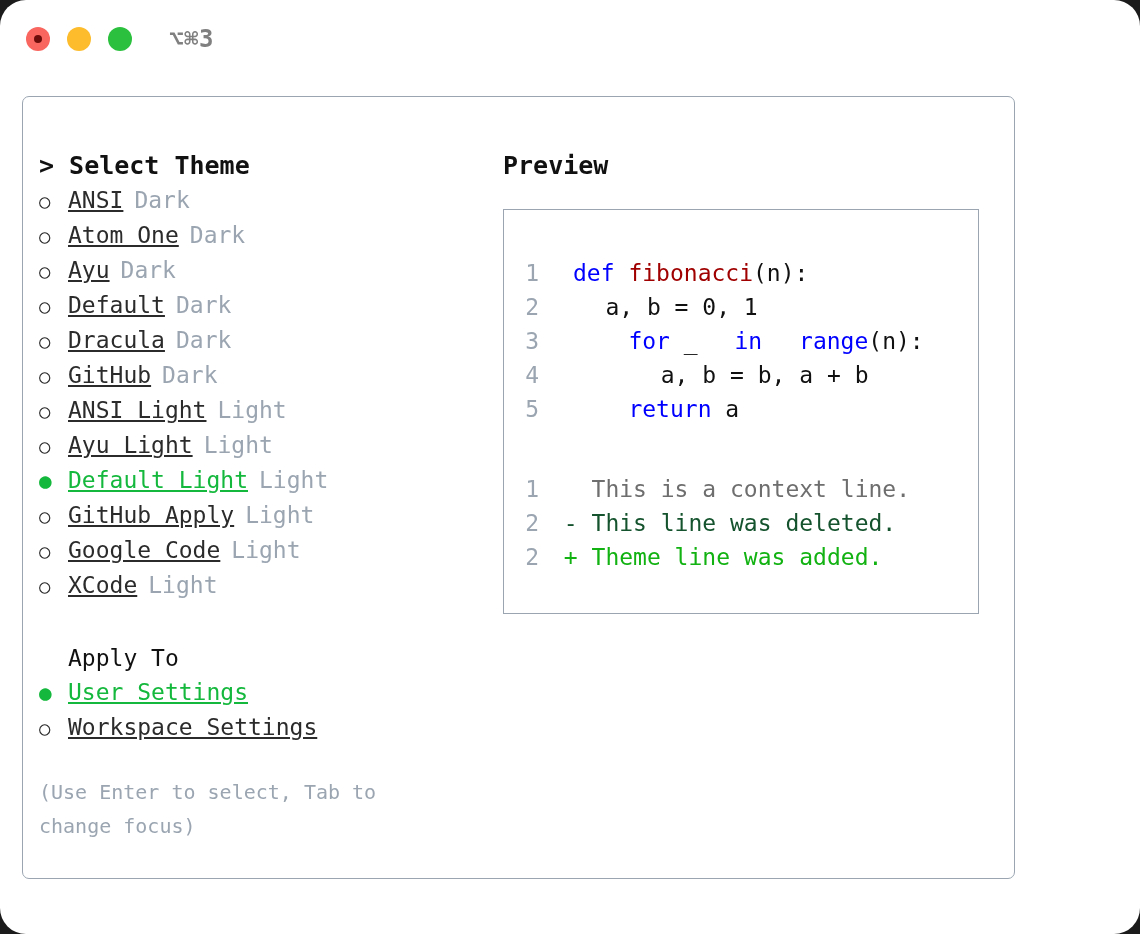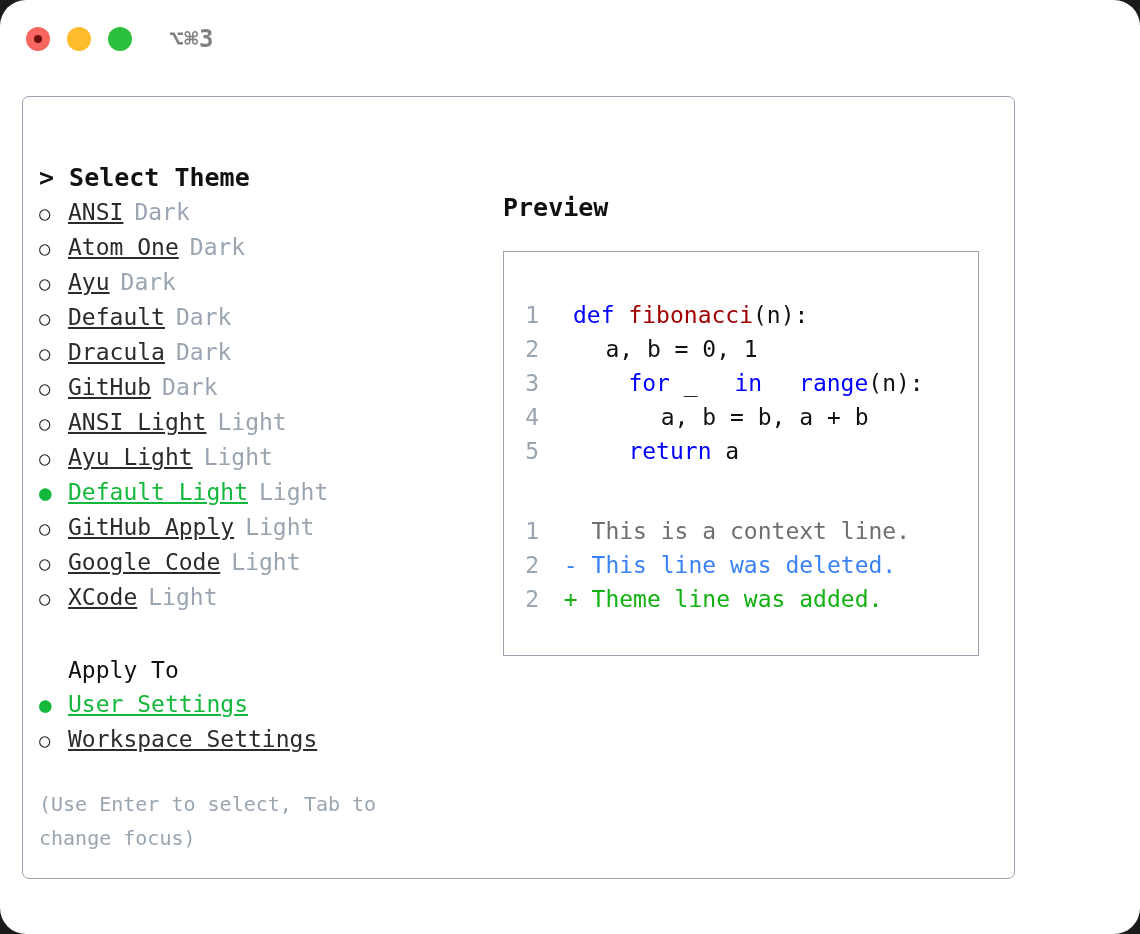--- a/index.html
+++ b/index.html
@@ -60,21 +60,21 @@
     left: 22px; top: 96px;
     width: 993px;
     height: 783px;
     border: 1.5px solid #9aa5b1;
     border-radius: 7px;
     background: #ffffff;
   }
 
   .panel-inner {
     position: absolute;
-    left: 0; top: 12px;
+    left: 0; top: 0;
     width: 100%; height: 100%;
     display: flex;
   }
 
   .col-left {
     width: 468px;
     padding: 52px 0 0 16px;
   }
   .col-right {
     flex: 1;
@@ -129,21 +129,20 @@
   }
 
   
   .preview-title {
     font-size: 25px;
     font-weight: bold;
     color: #111111;
     line-height: 34px;
     margin-bottom: 26px;
     white-space: pre;
-    margin-top: 30px;
   }
   .preview-box {
     width: 476px;
     height: 405px;
     border: 1.5px solid #9aa5b1;
     background: #ffffff;
     padding: 46px 0 0 0;
   }
 
   .code-line {
@@ -160,21 +159,21 @@
     padding-right: 11px;
   }
   .code-text { color: #111111; }
 
   .tok-kw   { color: #0000ff; margin-left: 23px; }
   .tok-fn   { color: #a00000; }
   .tok-pl   { color: #111111; }
 
   .diff-gap { height: 46px; }
   .diff-context { color: #6e6e6e; }
-  .diff-del     { color: #3b82f6; }
+  .diff-del     { color: #14532d; }
   .diff-add     { color: #11b211; }
 </style>
 </head>
 <body>
 
 <div class="window">
 
   <div class="titlebar">
     <div class="lights">
       <div class="light light-close">

